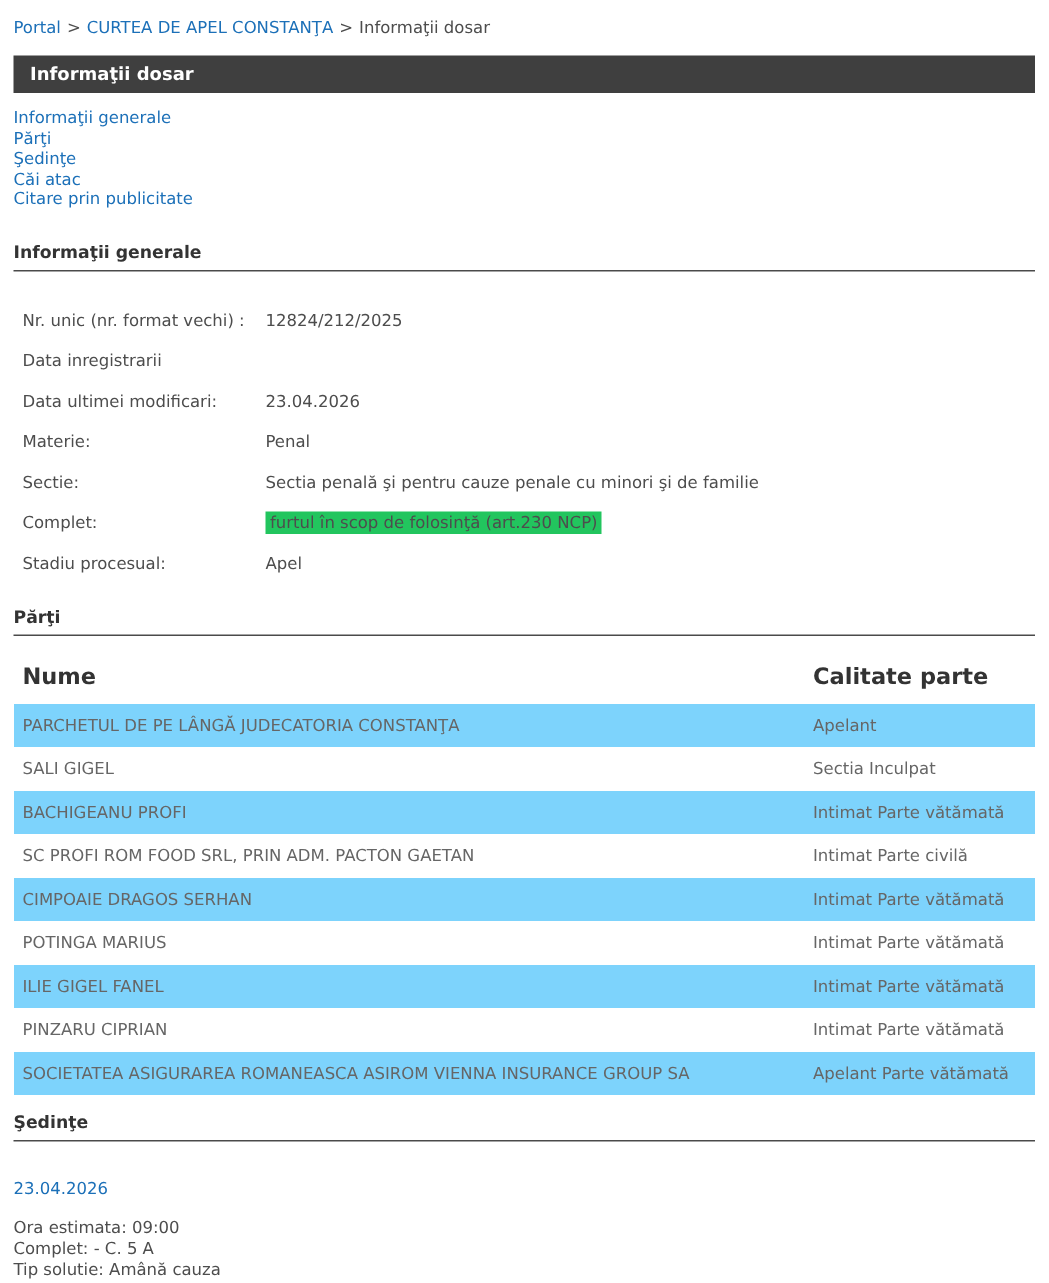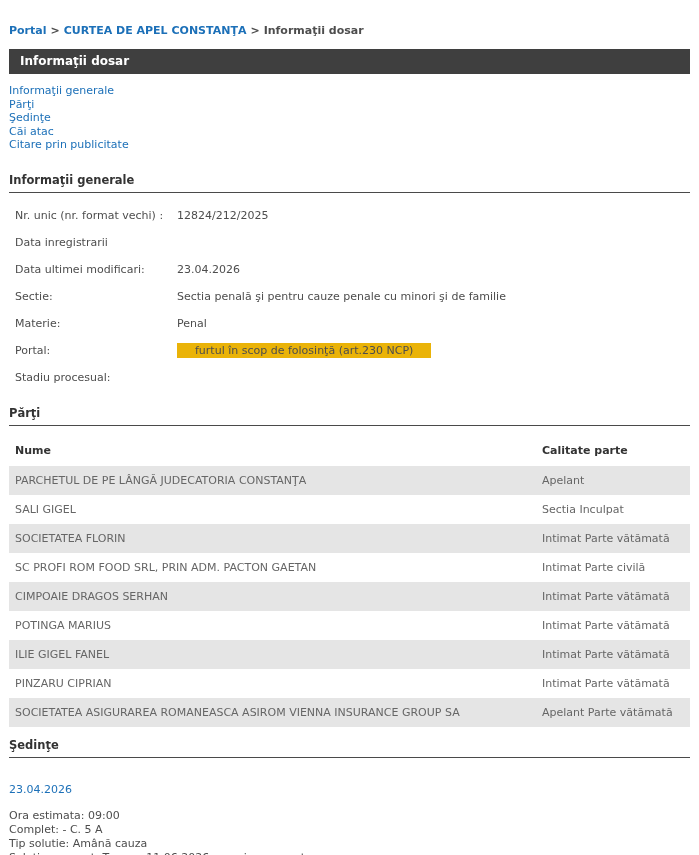--- a/index.html
+++ b/index.html
@@ -9,21 +9,21 @@
     height: 855px;
     background: #ffffff;
     font-family: "DejaVu Sans", "Liberation Sans", sans-serif;
     font-size: 11px;
     color: #4d4d4d;
     overflow: hidden;
   }
   .page { padding: 0 9px; }
 
   
-  .breadcrumb { padding-top: 24px; line-height: 13px; font-weight: bold; }
+  .breadcrumb { padding-top: 12px; line-height: 13px; }
   .breadcrumb a { color: #1c70b8; text-decoration: none; cursor: pointer; }
   .breadcrumb .sep { color: #4d4d4d; margin: 0 4px; }
   .breadcrumb .current { color: #4d4d4d; }
 
   
   .titlebar {
     margin-top: 12px;
     background: #3f3f3f;
     color: #ffffff;
     font-weight: bold;
@@ -45,48 +45,48 @@
   .section-heading {
     margin-top: 21px;
     font-weight: bold;
     font-size: 11.5px;
     color: #333333;
     padding-bottom: 5px;
     border-bottom: 1px solid #4a4a4a;
   }
 
   
-  .fields { margin-top: 16px; }
+  .fields { margin-top: 26px; }
   .field-row { display: flex; line-height: 13px; margin-bottom: 14px; }
   .field-label { width: 168px; flex: none; padding-left: 6px; }
   .field-value { flex: 1; }
-  .field-value .hl { background: #eab308; padding: 1px 18px; }
+  .field-value .hl { background: #22c55e; padding: 1px 3px; }
 
   
   .parti-heading { margin-top: 22px; }
   table.parti {
     width: 100%;
     border-collapse: collapse;
     margin-top: 9px;
     table-layout: fixed;
   }
   table.parti th {
     text-align: left;
     font-weight: bold;
     color: #333333;
-    font-size: 11px;
+    font-size: 15px;
     padding: 9px 6px;
   }
   table.parti td {
     color: #666666;
     padding: 8px 6px;
     overflow: hidden;
     white-space: nowrap;
   }
-  table.parti tr.stripe td { background: #e5e5e5; }
+  table.parti tr.stripe td { background: #7dd3fc; }
   col.c-nume { width: 527px; }
   col.c-calitate { width: auto; }
 
   
   .sedinte-heading { margin-top: 11px; }
   .sedinta-date {
     display: inline-block;
     margin-top: 25px;
     color: #1c70b8;
     text-decoration: none;
@@ -132,33 +132,34 @@
       <div class="field-value">12824/212/2025</div>
     </div>
     <div class="field-row">
       <div class="field-label">Data inregistrarii</div>
     </div>
     <div class="field-row">
       <div class="field-label">Data ultimei modificari:</div>
       <div class="field-value">23.04.2026</div>
     </div>
     <div class="field-row">
+      <div class="field-label">Materie:</div>
+      <div class="field-value">Penal</div>
+    </div>
+    <div class="field-row">
       <div class="field-label">Sectie:</div>
       <div class="field-value">Sectia penală şi pentru cauze penale cu minori şi de familie</div>
     </div>
     <div class="field-row">
-      <div class="field-label">Materie:</div>
-      <div class="field-value">Penal</div>
-    </div>
-    <div class="field-row">
-      <div class="field-label">Portal:</div>
+      <div class="field-label">Complet:</div>
       <div class="field-value"><span class="hl">furtul în scop de folosinţă (art.230 NCP)</span></div>
     </div>
     <div class="field-row">
       <div class="field-label">Stadiu procesual:</div>
+      <div class="field-value">Apel</div>
     </div>
   </div>
 
   
   <div class="section-heading parti-heading">Părţi</div>
 
   <table class="parti">
     <colgroup>
         <col class="c-nume">
         <col class="c-calitate">
@@ -172,21 +173,21 @@
     <tbody>
       <tr class="stripe">
         <td>PARCHETUL DE PE LÂNGĂ JUDECATORIA CONSTANŢA</td>
         <td>Apelant</td>
       </tr>
       <tr>
         <td>SALI GIGEL</td>
         <td>Sectia Inculpat</td>
       </tr>
       <tr class="stripe">
-        <td>SOCIETATEA FLORIN</td>
+        <td>BACHIGEANU PROFI</td>
         <td>Intimat Parte vătămată</td>
       </tr>
       <tr>
         <td>SC PROFI ROM FOOD SRL, PRIN ADM. PACTON GAETAN</td>
         <td>Intimat Parte civilă</td>
       </tr>
       <tr class="stripe">
         <td>CIMPOAIE DRAGOS SERHAN</td>
         <td>Intimat Parte vătămată</td>
       </tr>

